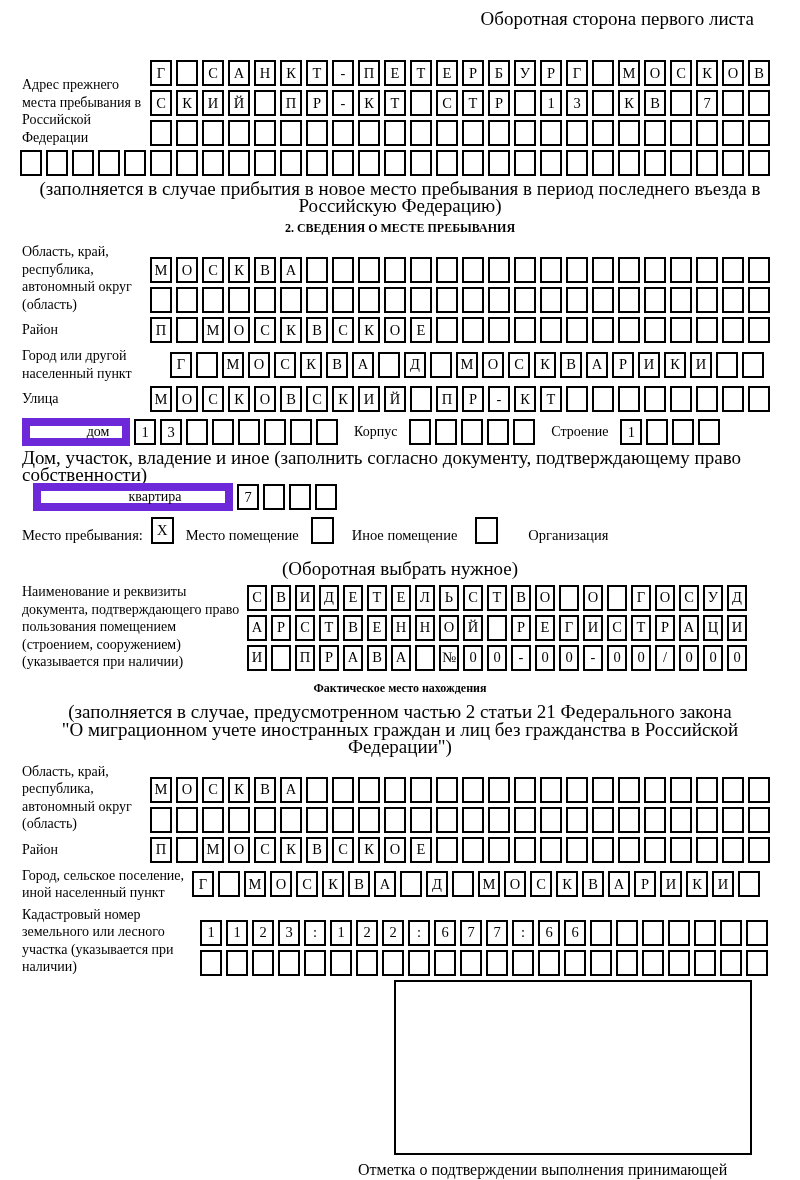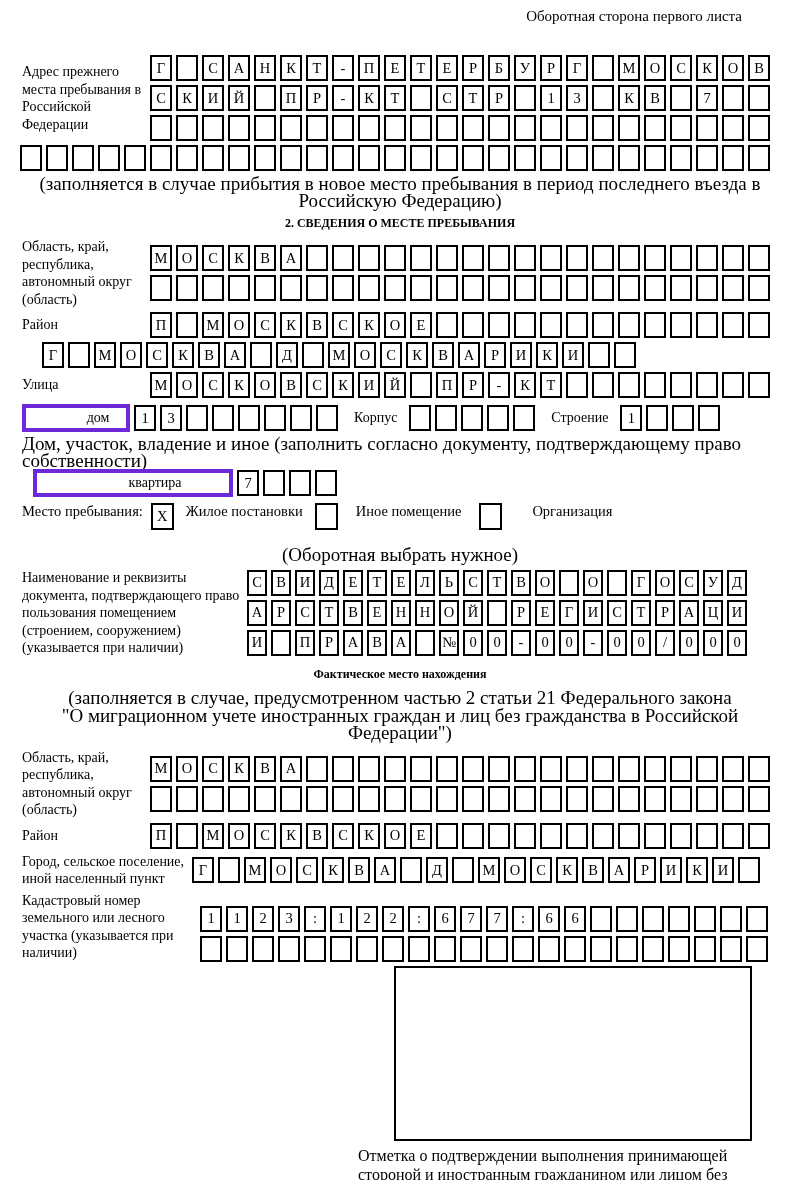--- a/index.html
+++ b/index.html
@@ -4,23 +4,23 @@
 <style>
   * { box-sizing: border-box; }
   html,body { margin:0; padding:0; }
   body {
     width:800px; height:1180px; overflow:hidden;
     background:#fff; color:#000;
     font-family:"Liberation Serif","DejaVu Serif",serif;
   }
   .page { position:relative; padding-top:8px; }
 
-  .header-note { text-align:right; padding-right:58px; font-size:15px; margin-bottom:30px; }
-
-  .row { display:flex; align-items:center; margin-left:22px; margin-bottom:4px; }
+  .header-note { text-align:right; padding-right:46px; font-size:19px; margin-bottom:30px; }
+
+  .row { display:flex; align-items:flex-end; margin-left:22px; margin-bottom:4px; }
   .row.center { align-items:center; }
   .lbl { width:128px; flex-shrink:0; font-size:14px; line-height:1.25; }
   .stack { display:flex; flex-direction:column; gap:4px; }
 
   .cells { display:flex; gap:4px; }
   .cell {
     width:22px; height:26px; flex-shrink:0;
     border:2px solid #000;
     display:flex; align-items:center; justify-content:center;
     font-size:14.5px;
@@ -30,29 +30,29 @@
 
   .fullrow { margin:4px 0 0 20px; }
 
   .note { font-size:19px; line-height:17px; }
   .note.centered { text-align:center; margin:4px 10px 0 10px; }
   .note.left { margin:3px 0 0 22px; }
 
   .sec-title { text-align:center; font-weight:bold; font-size:12px; margin:7px 0 7px 0; }
 
   .widebox {
-    height:28px; border:4px solid #6d28d9; flex-shrink:0;
+    height:28px; border:8px solid #6d28d9; flex-shrink:0;
     display:flex; align-items:center; justify-content:center;
     font-size:14px;
     padding-left:44px;
   }
   .boxrow { display:flex; align-items:center; margin-left:22px; gap:4px; }
   .inllbl { font-size:14px; padding:0 8px 0 12px; white-space:nowrap; }
 
-  .cbrow { display:flex; align-items:flex-start; margin:6px 0 16px 22px; font-size:14.5px; }
+  .cbrow { display:flex; align-items:flex-end; margin:6px 0 16px 22px; font-size:14.5px; }
   .cbrow .gap-s { width:8px; } .cbrow .gap-m { width:12px; } .cbrow .gap-l { width:18px; }
 
   .stampbox { margin:3px 0 0 394px; width:358px; height:175px; border:2px solid #000; }
   .stamp-caption { width:430px; margin:5px 0 0 358px; text-align:left; font-size:16px; line-height:19px; }
 </style>
 </head>
 <body>
 
 <div class="page">
 
@@ -258,20 +258,21 @@
         <span class="cell"></span>
         <span class="cell"></span>
         <span class="cell"></span>
         <span class="cell"></span>
         <span class="cell"></span>
         <span class="cell"></span>
       </div>
   </div>
 
   <div class="row center">
+    <div class="lbl">Город или другой населенный пункт</div>
     <div class="cells" style="margin-left:20px">
         <span class="cell">Г</span>
         <span class="cell"></span>
         <span class="cell">М</span>
         <span class="cell">О</span>
         <span class="cell">С</span>
         <span class="cell">К</span>
         <span class="cell">В</span>
         <span class="cell">А</span>
         <span class="cell"></span>
@@ -362,21 +363,21 @@
       </div>
   </div>
 
   <div class="cbrow">
     <span>Место пребывания:</span>
     <span class="gap-s"></span>
     <div class="cells cb">
         <span class="cell">X</span>
       </div>
     <span class="gap-m"></span>
-    <span>Жилое постановки</span>
+    <span>Место помещение</span>
     <span class="gap-m"></span>
     <div class="cells cb">
         <span class="cell"></span>
       </div>
     <span class="gap-l"></span>
     <span>Иное помещение</span>
     <span class="gap-l"></span>
     <div class="cells cb">
         <span class="cell"></span>
       </div>

